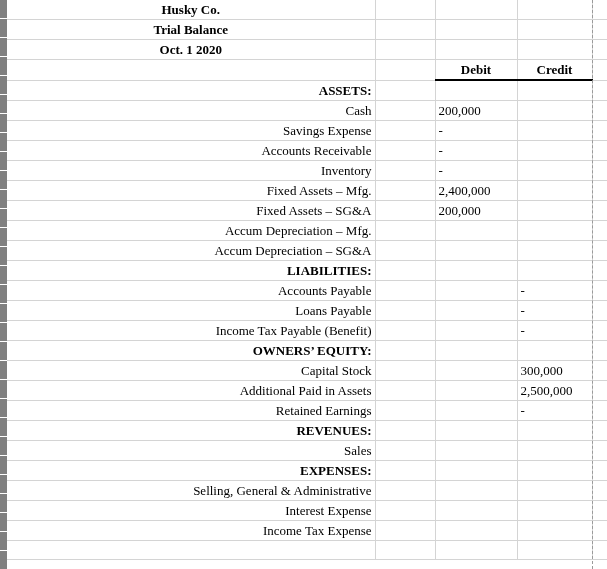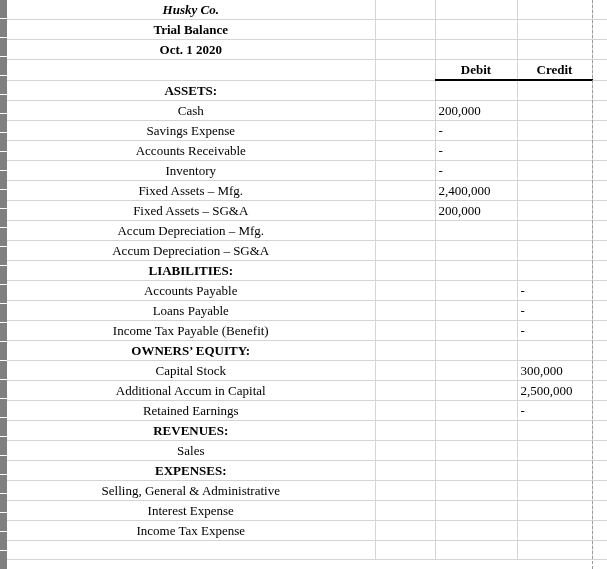--- a/index.html
+++ b/index.html
@@ -61,31 +61,31 @@
     vertical-align: middle;
   }
 
   
   col.c-label  { width: 368px; }
   col.c-gap    { width: 60px;  }
   col.c-debit  { width: 82px;  }
   col.c-credit { width: 75px;  }
   col.c-tail   { width: 15px;  }
 
-  .cell-label  { text-align: center; }
+  .cell-label  { text-align: right; }
   .num         { text-align: left; padding-right: 6px; }
   .center      { text-align: center; margin-left: 14px; }
   .bold        { font-weight: bold; }
   .title       { font-weight: bold; text-align: center; }
 
   
   .hdr-underline { border-bottom: 2px solid #000000 !important; }
 
   .noborder-r { border-right: none !important; }
-  .clip-top   { line-height: 15px; vertical-align: bottom; font-style: italic; }
+  .clip-top   { line-height: 15px; vertical-align: bottom; }
 
   
   .pagebreak {
     position: absolute;
     top: 0;
     left: 592px;
     width: 0;
     height: 569px;
     border-left: 1px dashed #9a9a9a;
   }
@@ -264,21 +264,21 @@
           <td class="noborder-r"></td>
         </tr>
         <tr>
           <td class="cell-label">Capital Stock</td>
           <td></td>
           <td class="num"></td>
           <td class="num">300,000</td>
           <td class="noborder-r"></td>
         </tr>
         <tr>
-          <td class="cell-label">Additional Accum in Capital</td>
+          <td class="cell-label">Additional Paid in Assets</td>
           <td></td>
           <td class="num"></td>
           <td class="num">2,500,000</td>
           <td class="noborder-r"></td>
         </tr>
         <tr>
           <td class="cell-label">Retained Earnings</td>
           <td></td>
           <td class="num"></td>
           <td class="num">-</td>

